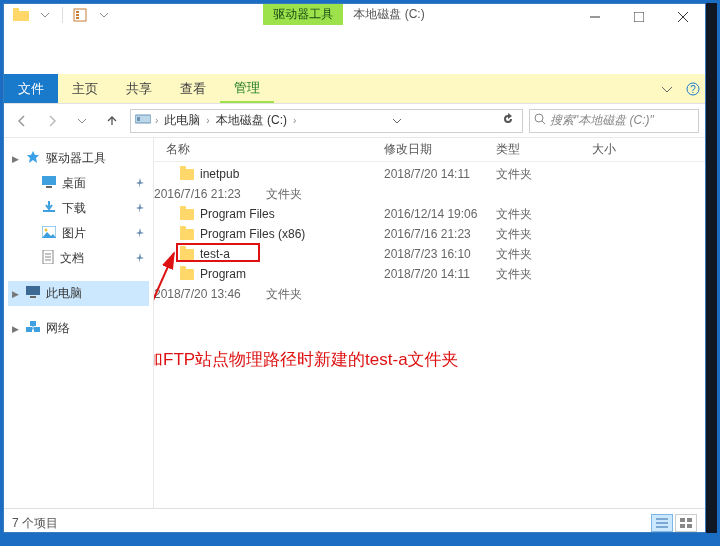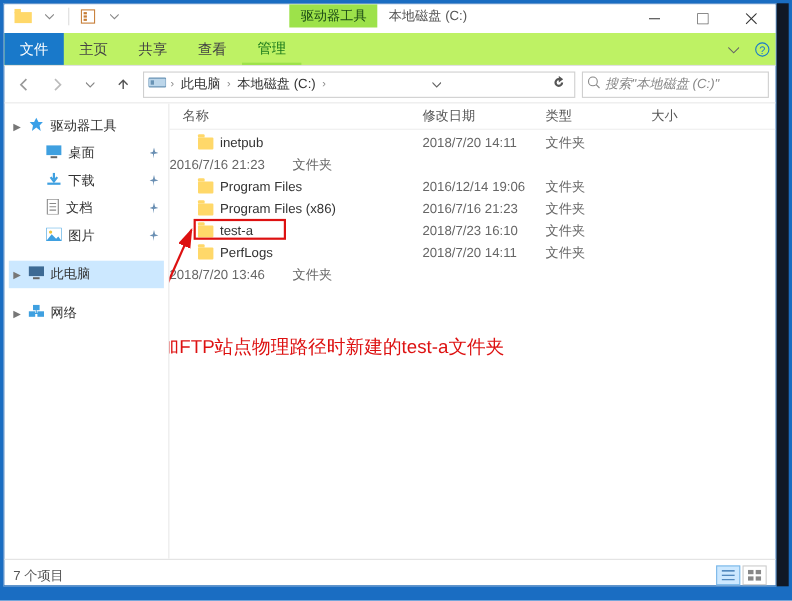--- a/index.html
+++ b/index.html
@@ -13,21 +13,21 @@
   .titlebar { height: 26px; display: flex; align-items: flex-start; background: #fff; }
   .titlebar .qat { display: flex; align-items: center; padding-left: 6px; gap: 2px; }
   .qat .ic { width: 22px; height: 22px; display: flex; align-items: center; justify-content: center; }
   .qat .sep { width: 1px; height: 16px; background: #ddd; margin: 0 4px; }
   .title-center { flex: 1; display: flex; justify-content: center; gap: 10px; align-items: center; }
   .ctx-tab { background: #9de24a; color: #1b4b16; padding: 2px 10px; font-size: 12px; }
   .title-text { color: #555; }
   .win-controls { display: flex; }
   .win-controls .btn { width: 44px; height: 26px; display: flex; align-items: center; justify-content: center; color: #333; }
   
-  .ribbon { height: 30px; display: flex; align-items: stretch; border-bottom: 1px solid #e1e1e1; background: #bef264; }
+  .ribbon { height: 30px; display: flex; align-items: stretch; border-bottom: 1px solid #e1e1e1; background: #fef9c3; margin-top: 44px; }
   .ribbon .file { background: #1979ca; color: #fff; padding: 0 14px; display: flex; align-items: center; font-size: 13px; }
   .ribbon .tab { padding: 0 14px; display: flex; align-items: center; color: #444; font-size: 13px; }
   .ribbon .ctx { border-bottom: 2px solid #9de24a; color: #1b7a1b; }
   .ribbon .spacer { flex: 1; }
   .ribbon .expand { width: 28px; display: flex; align-items: center; justify-content: center; color: #666; }
   .helpq { width: 24px; display: flex; align-items: center; justify-content: center; color: #1979ca; }
   
   .navrow { height: 34px; display: flex; align-items: center; padding: 4px 6px; gap: 6px; border-bottom: 1px solid #e8e8e8; }
   .navbtn { width: 24px; height: 24px; display: flex; align-items: center; justify-content: center; color: #666; }
   .navbtn.disabled { color: #bbb; }
@@ -230,38 +230,38 @@
           <span><svg width="14" height="12">
                 <path d="M7 0 L7 6 M4 4 L7 8 L10 4" stroke="#3fa0e0" fill="none" stroke-width="2"></path>
                 <rect x="1" y="9" width="12" height="2" fill="#3fa0e0"></rect>
               </svg></span>
           <span class="lbl">下载</span>
           <span style="margin-left:auto;"><svg width="10" height="10">
                 <path d="M5 0 L6 4 L9 5 L5 6 L5 10 L4 6 L1 5 L4 4 Z" fill="#6a8fb3"></path>
               </svg></span>
         </div>
         <div class="side-item" style="padding-left:34px;">
+          <span><svg width="14" height="12">
+                <rect x="0" y="0" width="14" height="12" fill="#fff" stroke="#3fa0e0"></rect>
+                <circle cx="4" cy="4" r="1.5" fill="#edc33a"></circle>
+                <path d="M0 12 L5 6 L9 10 L11 8 L14 12 Z" fill="#3fa0e0"></path>
+              </svg></span>
+          <span class="lbl">图片</span>
+          <span style="margin-left:auto;"><svg width="10" height="10">
+                <path d="M5 0 L6 4 L9 5 L5 6 L5 10 L4 6 L1 5 L4 4 Z" fill="#6a8fb3"></path>
+              </svg></span>
+        </div>
+        <div class="side-item" style="padding-left:34px;">
           <span><svg width="12" height="14">
                 <rect x="1" y="0" width="10" height="14" fill="#fff" stroke="#888"></rect>
                 <line x1="3" y1="4" x2="9" y2="4" stroke="#888"></line>
                 <line x1="3" y1="7" x2="9" y2="7" stroke="#888"></line>
                 <line x1="3" y1="10" x2="9" y2="10" stroke="#888"></line>
               </svg></span>
           <span class="lbl">文档</span>
-          <span style="margin-left:auto;"><svg width="10" height="10">
-                <path d="M5 0 L6 4 L9 5 L5 6 L5 10 L4 6 L1 5 L4 4 Z" fill="#6a8fb3"></path>
-              </svg></span>
-        </div>
-        <div class="side-item" style="padding-left:34px;">
-          <span><svg width="14" height="12">
-                <rect x="0" y="0" width="14" height="12" fill="#fff" stroke="#3fa0e0"></rect>
-                <circle cx="4" cy="4" r="1.5" fill="#edc33a"></circle>
-                <path d="M0 12 L5 6 L9 10 L11 8 L14 12 Z" fill="#3fa0e0"></path>
-              </svg></span>
-          <span class="lbl">图片</span>
           <span style="margin-left:auto;"><svg width="10" height="10">
                 <path d="M5 0 L6 4 L9 5 L5 6 L5 10 L4 6 L1 5 L4 4 Z" fill="#6a8fb3"></path>
               </svg></span>
         </div>
       </div>
       <div class="side-group">
         <div class="side-item selected">
           <span class="disc">▶</span>
           <span><svg width="14" height="12">
                 <rect x="0" y="0" width="14" height="9" fill="#3d6a94"></rect>
@@ -325,21 +325,21 @@
             <div class="cell-name">
               <span class="folder-ic"></span>
               <span>test-a</span>
             </div>
             <div class="cell-date">2018/7/23 16:10</div>
             <div class="cell-type">文件夹</div>
           </div>
           <div class="row">
             <div class="cell-name">
               <span class="folder-ic"></span>
-              <span>PerfLogs</span>
+              <span>Program</span>
             </div>
             <div class="cell-date">2018/7/20 14:11</div>
             <div class="cell-type">文件夹</div>
           </div>
           <div class="row">
             <div class="cell-date">2018/7/20 13:46</div>
             <div class="cell-type">文件夹</div>
           </div>
         </div>
 

